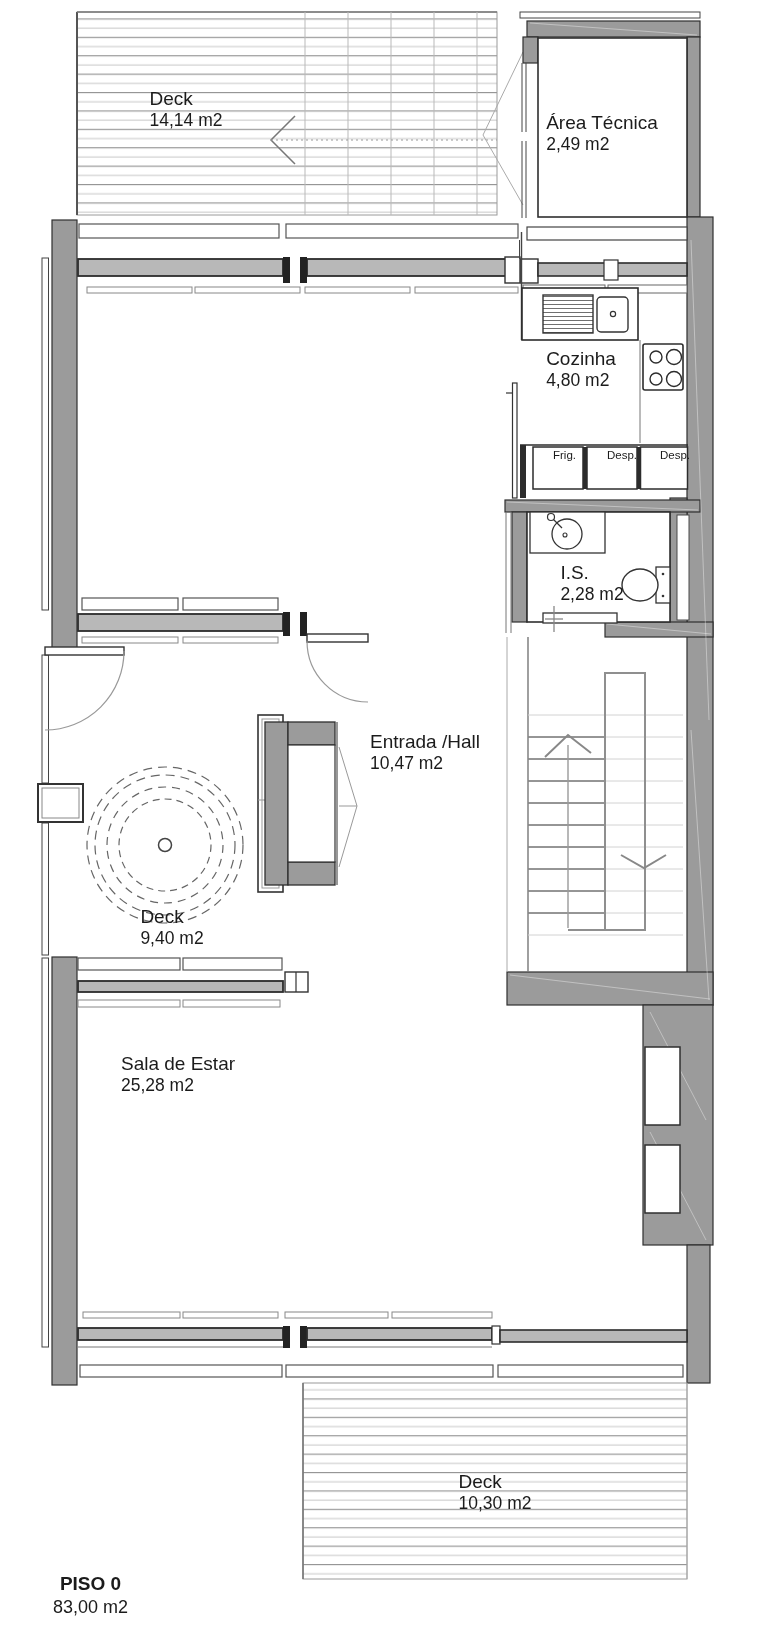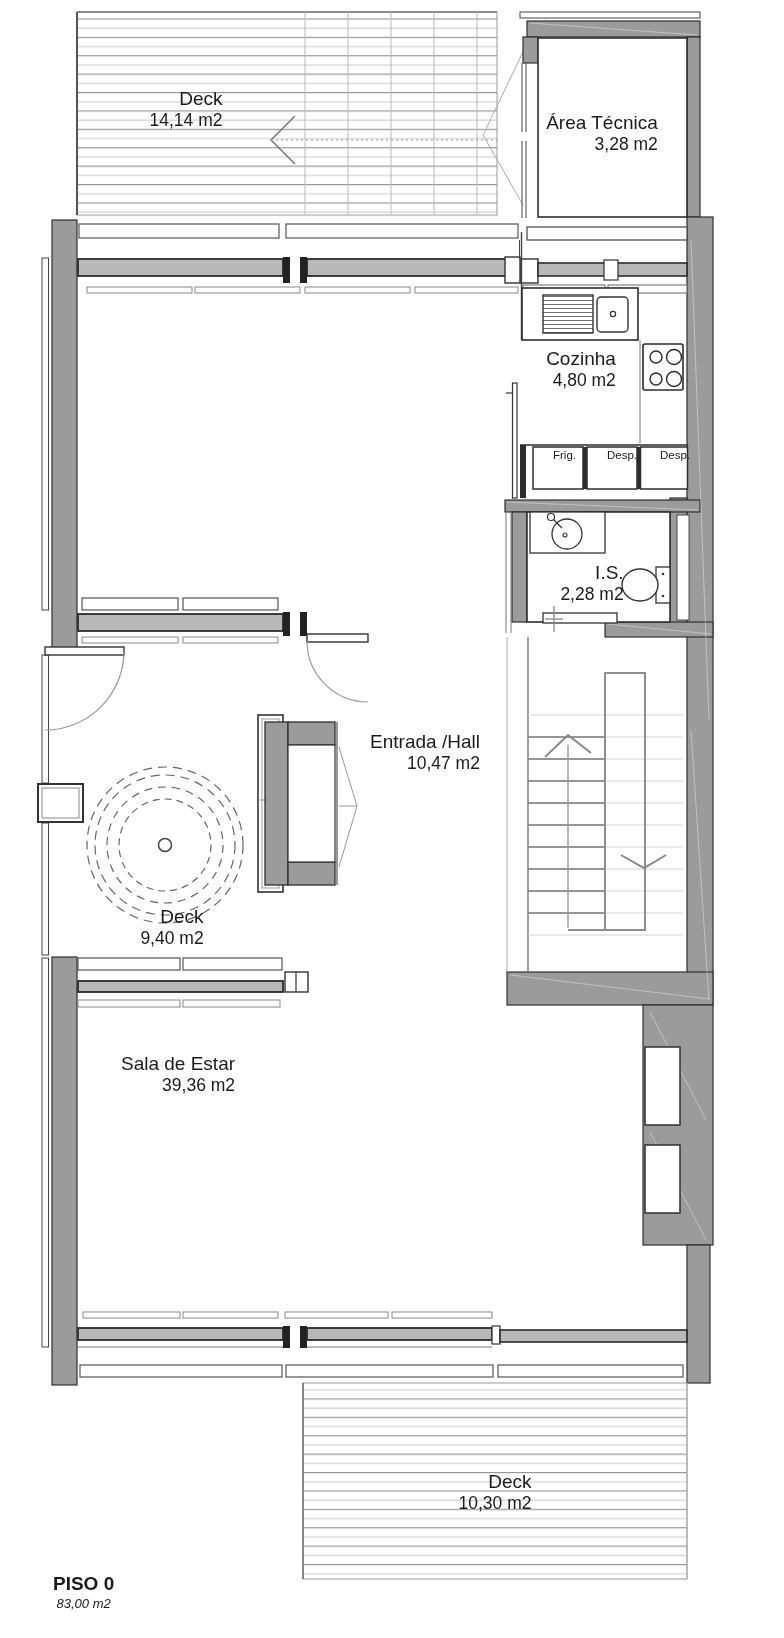--- a/index.html
+++ b/index.html
@@ -2,34 +2,34 @@
 <html><head>
 <meta charset="utf-8">
 <style>
   html,body{margin:0;padding:0;background:#ffffff;}
   .canvas{
     position:relative;width:784px;height:1638px;background:#ffffff;
     font-family:"Liberation Sans","DejaVu Sans",sans-serif;overflow:hidden;
   }
   .canvas svg{position:absolute;left:0;top:0;}
   .lbl{
-    position:absolute;transform:translateX(-50%);text-align:right;
+    position:absolute;transform:translateX(-50%);text-align:left;
     color:#1b1b1b;white-space:nowrap;line-height:1.18;
   }
   .lbl .l1{font-size:19px;}
   .lbl .l2{font-size:17.5px;}
   .cab-lbl{
     position:absolute;font-size:11.5px;color:#1b1b1b;white-space:nowrap;margin-left:16px;
   }
   .piso{
     position:absolute;left:53px;top:1572px;color:#1b1b1b;line-height:1.25;
     text-align:center;white-space:nowrap;
   }
   .piso .p1{font-size:19px;font-weight:bold;}
-  .piso .p2{font-size:13px;font-style:italic;}
+  .piso .p2{font-size:18px;}
 </style>
 </head>
 <body>
 
 <div class="canvas">
 
 <svg width="784" height="1638" viewBox="0 0 784 1638">
   <defs>
     <pattern id="planks" width="12" height="18.4" patternUnits="userSpaceOnUse">
       <line x1="0" y1="0.6" x2="12" y2="0.6" stroke="#8f8f8f" stroke-width="1.1"></line>
@@ -296,41 +296,41 @@
     <line x1="687" y1="1383" x2="687" y2="1579" stroke="#aaa" stroke-width="1"></line>
   </g>
 </svg>
 
   <div class="lbl" style="left:186px;top:88px">
     <div class="l1">Deck</div>
     <div class="l2">14,14 m2</div>
   </div>
   <div class="lbl" style="left:602px;top:112px">
     <div class="l1">Área Técnica</div>
-    <div class="l2">3,28 m2</div>
+    <div class="l2">2,49 m2</div>
   </div>
   <div class="lbl" style="left:581px;top:348px">
     <div class="l1">Cozinha</div>
     <div class="l2">4,80 m2</div>
   </div>
   <div class="lbl" style="left:592px;top:562px">
     <div class="l1">I.S.</div>
     <div class="l2">2,28 m2</div>
   </div>
   <div class="lbl" style="left:425px;top:731px">
     <div class="l1">Entrada /Hall</div>
     <div class="l2">10,47 m2</div>
   </div>
   <div class="lbl" style="left:172px;top:906px">
     <div class="l1">Deck</div>
     <div class="l2">9,40 m2</div>
   </div>
   <div class="lbl" style="left:178px;top:1053px">
     <div class="l1">Sala de Estar</div>
-    <div class="l2">39,36 m2</div>
+    <div class="l2">25,28 m2</div>
   </div>
   <div class="lbl" style="left:495px;top:1471px">
     <div class="l1">Deck</div>
     <div class="l2">10,30 m2</div>
   </div>
 
   <div class="cab-lbl" style="left:537px;top:449px">Frig.</div>
   <div class="cab-lbl" style="left:591px;top:449px">Desp.</div>
   <div class="cab-lbl" style="left:644px;top:449px">Desp.</div>
 

